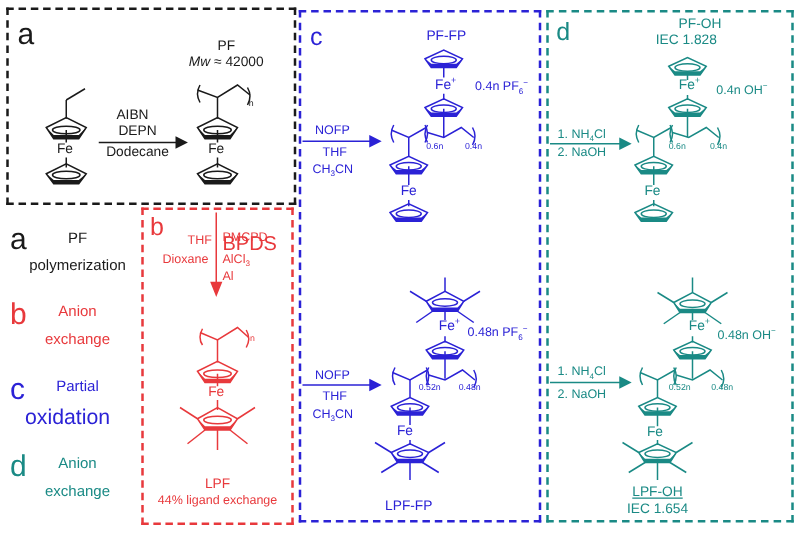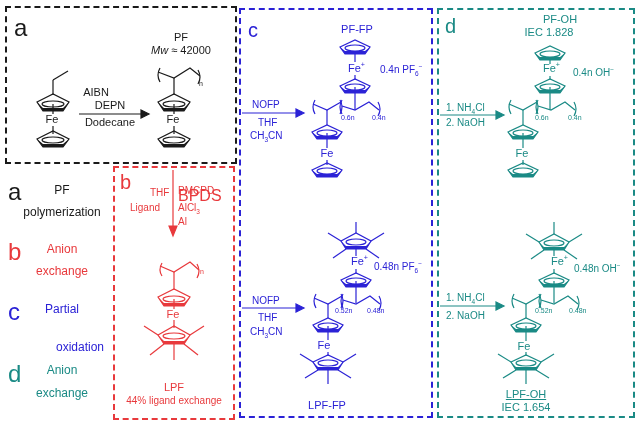--- a/index.html
+++ b/index.html
@@ -21,21 +21,21 @@
 <div class="box" style="left:113px;top:166px;width:122px;height:254px;border-color:#e8393c;"></div>
 <div class="box" style="left:239px;top:8px;width:194px;height:410px;border-color:#2b22d6;"></div>
 <div class="box" style="left:437px;top:8px;width:198px;height:410px;border-color:#1a8a85;"></div>
 
 <div class="t black" style="left:14px;top:16px;font-size:24px;">a</div>
 <div class="t black c" style="left:181px;top:32px;font-size:11px;">PF</div>
 <div class="t black c" style="left:181px;top:45px;font-size:11px;">
   <i>Mw</i>
   <span>≈ 42000</span>
 </div>
-<div class="t black c" style="left:96px;top:87px;font-size:11px;">AIBN</div>
+<div class="t black c" style="left:106px;top:87px;font-size:11px;">AIBN</div>
 <div class="t black c" style="left:110px;top:100px;font-size:11px;">DEPN</div>
 <div class="t black c" style="left:110px;top:117px;font-size:11px;">Dodecane</div>
 <div class="t black c" style="left:52px;top:114px;font-size:11px;">Fe</div>
 <div class="t black c" style="left:173px;top:114px;font-size:11px;">Fe</div>
 <div class="t black" style="left:199px;top:80px;font-size:7px;">n</div>
 
 <svg width="639" height="426">
   <g stroke="#1a1a1a" fill="none" stroke-width="1.2">
 
     <g>
@@ -77,30 +77,30 @@
   <div class="t black" style="left:8px;top:180px;font-size:24px;">a</div>
   <div class="t black c" style="left:62px;top:184px;font-size:12px;">PF</div>
   <div class="t black c" style="left:62px;top:206px;font-size:12px;">polymerization</div>
 
   <div class="t red" style="left:8px;top:240px;font-size:24px;">b</div>
   <div class="t red c" style="left:62px;top:243px;font-size:12px;">Anion</div>
   <div class="t red c" style="left:62px;top:265px;font-size:12px;">exchange</div>
 
   <div class="t blue" style="left:8px;top:300px;font-size:24px;">c</div>
   <div class="t blue c" style="left:62px;top:303px;font-size:12px;">Partial</div>
-  <div class="t blue c" style="left:80px;top:325px;font-size:12px;margin-top:16px;">oxidation</div>
+  <div class="t blue c" style="left:54px;top:325px;font-size:17px;">oxidation</div>
 
   <div class="t teal" style="left:8px;top:362px;font-size:24px;">d</div>
   <div class="t teal c" style="left:62px;top:364px;font-size:12px;">Anion</div>
   <div class="t teal c" style="left:62px;top:387px;font-size:12px;">exchange</div>
 </div>
 
 <div class="t red" style="left:120px;top:172px;font-size:20px;">b</div>
 <div class="t red" style="left:150px;top:188px;font-size:10px;">THF</div>
-<div class="t red" style="left:130px;top:203px;font-size:10px;">Ligand</div>
+<div class="t red" style="left:130px;top:203px;font-size:10px;">Dioxane</div>
 <div class="t red" style="left:178px;top:186px;font-size:10px;">PMCPD</div>
 <div class="t red" style="left:178px;top:188px;font-size:16px;">BPDS</div>
 <div class="t red" style="left:178px;top:203px;font-size:10px;">AlCl<sub>3</sub></div>
 <div class="t red" style="left:178px;top:217px;font-size:10px;">Al</div>
 <div class="t red c" style="left:173px;top:309px;font-size:11px;">Fe</div>
 <div class="t red" style="left:200px;top:268px;font-size:7px;">n</div>
 <div class="t red c" style="left:174px;top:382px;font-size:11px;">LPF</div>
 <div class="t red c" style="left:174px;top:396px;font-size:10px;">44% ligand exchange</div>
 
 <svg width="639" height="426">

